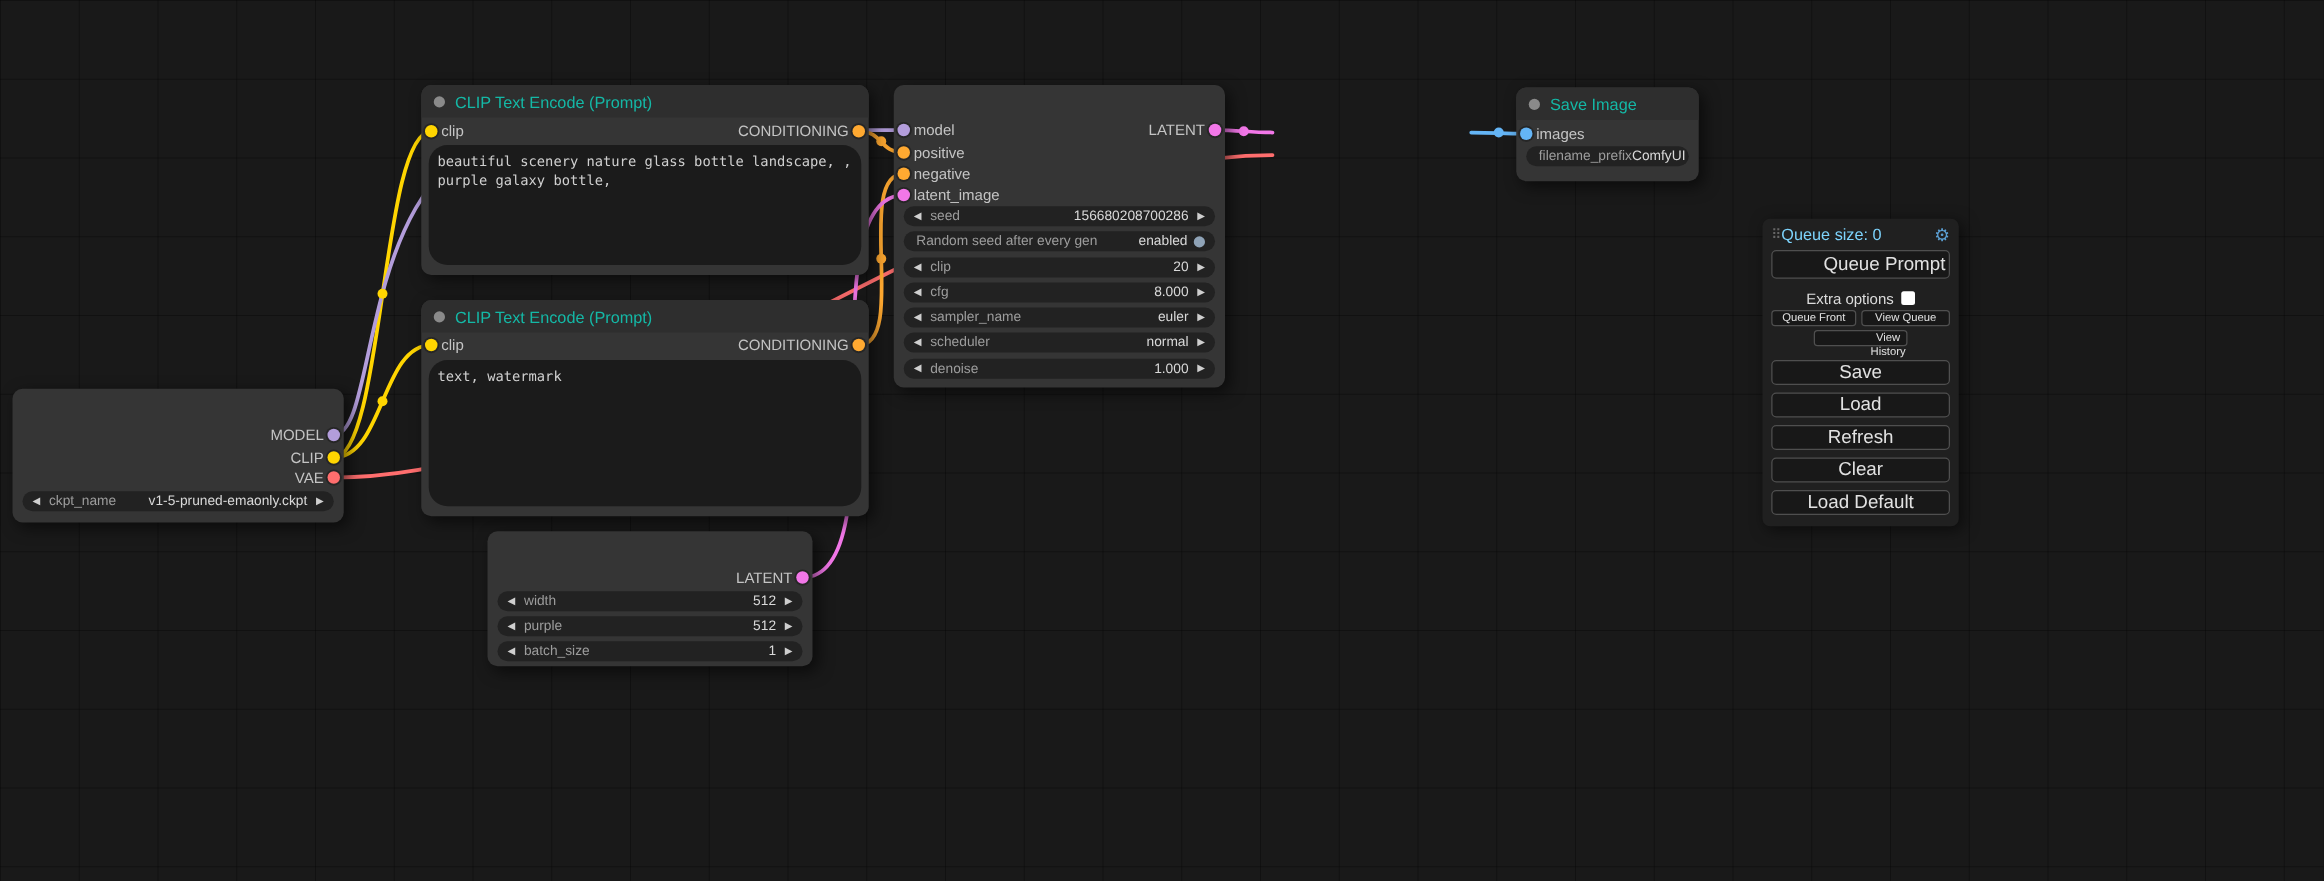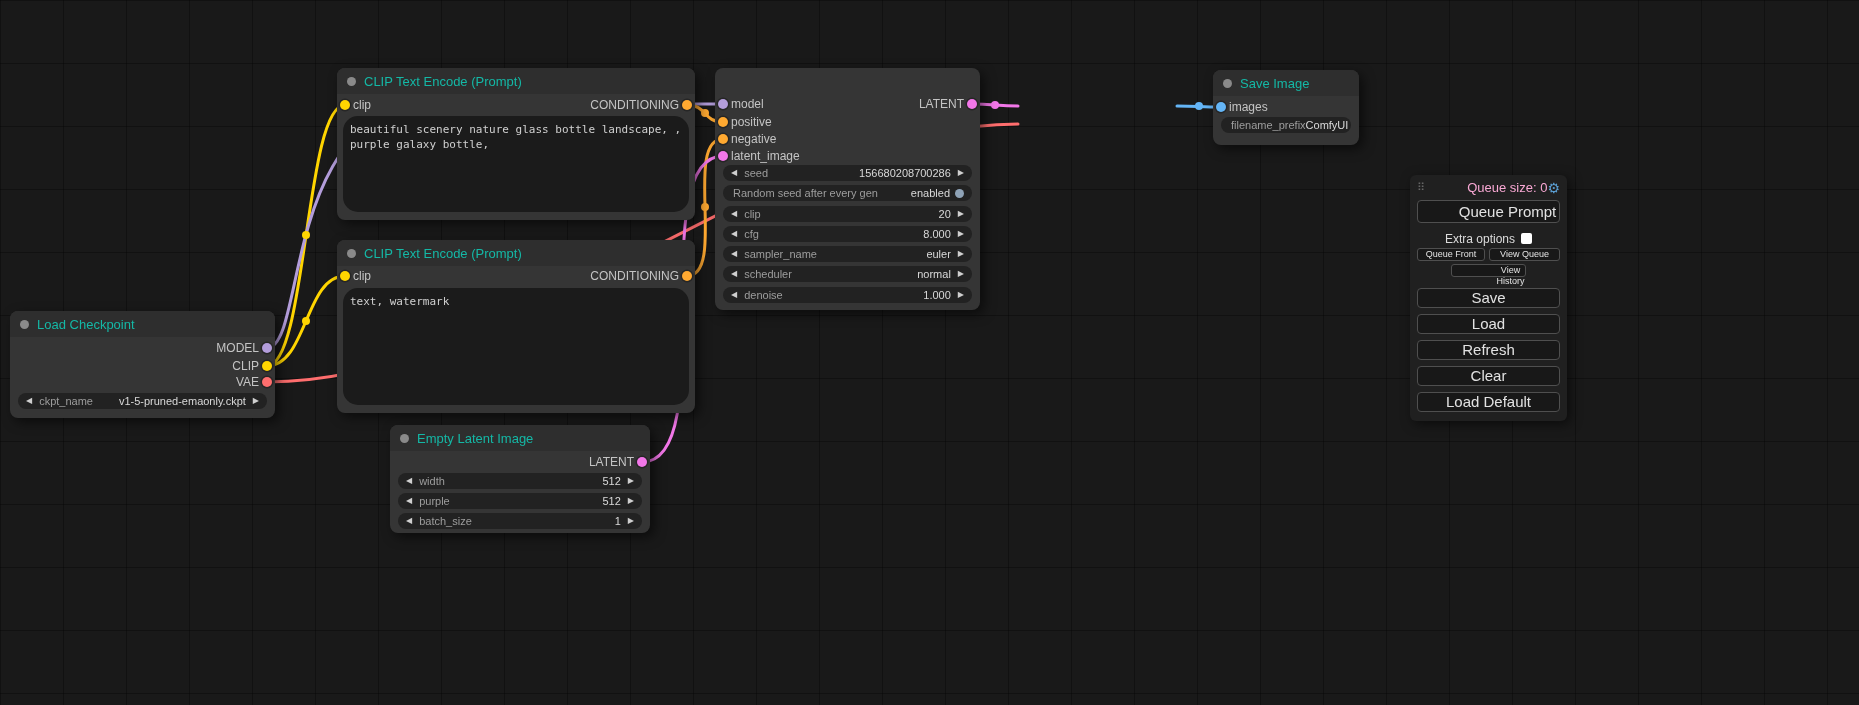--- a/index.html
+++ b/index.html
@@ -41,21 +41,21 @@
 
   .textbox{position:absolute;left:6px;right:6px;background:#1b1b1b;border-radius:15px;
     padding:6px 7px;box-sizing:border-box;
     font-family:"DejaVu Sans Mono", monospace;font-size:11px;line-height:1.4;
     color:#d0d0d0;white-space:pre-wrap;overflow:hidden;cursor:text;}
 
   #menu{position:absolute;left:1410px;top:175px;width:157px;height:246px;
     background:#202020;border-radius:6px;box-shadow:3px 3px 12px rgba(0,0,0,.55);z-index:3;}
   .m-head{position:absolute;top:4px;left:7px;right:7px;height:17px;display:flex;align-items:center;}
   .drag{color:#666;font-size:11px;cursor:grab;}
-  .qsize{flex:1;text-align:right;font-size:13px;color:#f9a8d4;}
+  .qsize{flex:1;text-align:left;font-size:13px;color:#7dd3fc;}
   .gear{color:#5b9fd3;font-size:14px;cursor:pointer;}
   .m-btn{position:absolute;box-sizing:border-box;background:#181818;border:1px solid #4f4f4f;
     border-radius:4px;color:#e2e2e2;text-align:center;cursor:pointer;}
   .m-big{left:7px;right:7px;height:20px;font-size:15px;line-height:18px;}
   .m-small{height:13px;font-size:9px;line-height:11px;border-radius:3px;}
   #b-queue{top:25px;left:7px;right:7px;height:23px;font-size:15px;line-height:21px;padding-left:38px;}
   #b-save{top:113px}#b-load{top:139px}#b-refresh{top:165px}#b-clear{top:191px}#b-loaddef{top:217px}
   #b-qfront{top:73px;left:7px;width:68px;}
   #b-vqueue{top:73px;left:79px;right:7px;}
   #b-vhist{top:89px;left:41px;width:75px;padding-left:44px;}
@@ -84,24 +84,20 @@
       <circle class="ld-cond" cx="705" cy="113" r="4"></circle>
       <circle class="ld-cond" cx="705" cy="207" r="4"></circle>
       <circle class="ld-vae" cx="642" cy="253" r="4"></circle>
       <circle class="ld-latent" cx="682" cy="309" r="4"></circle>
       <circle class="ld-latent" cx="995" cy="105" r="4"></circle>
       <circle class="ld-image" cx="1199" cy="106" r="4"></circle>
     </g>
   </svg>
 
   <div class="node" style="left:10px;top:311px;width:265px;height:107px">
-    <div class="ntitle">
-      <span class="tdot"></span>
-      <span class="ttext">Load Checkpoint</span>
-    </div>
     <span class="slabel" style="right:16px;top:30px">MODEL</span>
     <span class="slabel" style="right:16px;top:48px">CLIP</span>
     <span class="slabel" style="right:16px;top:64px">VAE</span>
     <span class="pin c-model" style="right:3px;top:32px"></span>
     <span class="pin c-clip" style="right:3px;top:50px"></span>
     <span class="pin c-vae" style="right:3px;top:66px"></span>
     <div class="widget" style="top:82px">
       <span class="warr">◀</span>
       <span class="wname">ckpt_name</span>
       <span class="wval">v1-5-pruned-emaonly.ckpt</span>
@@ -127,24 +123,20 @@
       <span class="ttext">CLIP Text Encode (Prompt)</span>
     </div>
     <span class="slabel" style="left:16px;top:29px">clip</span>
     <span class="slabel" style="right:16px;top:29px">CONDITIONING</span>
     <span class="pin c-clip" style="left:3px;top:31px"></span>
     <span class="pin c-cond" style="right:3px;top:31px"></span>
     <div class="textbox" style="top:48px;bottom:8px">text, watermark</div>
   </div>
 
   <div class="node" style="left:390px;top:425px;width:260px;height:108px">
-    <div class="ntitle">
-      <span class="tdot"></span>
-      <span class="ttext">Empty Latent Image</span>
-    </div>
     <span class="slabel" style="right:16px;top:30px">LATENT</span>
     <span class="pin c-latent" style="right:3px;top:32px"></span>
     <div class="widget" style="top:48px">
       <span class="warr">◀</span>
       <span class="wname">width</span>
       <span class="wval">512</span>
       <span class="warr">▶</span>
     </div>
     <div class="widget" style="top:68px">
       <span class="warr">◀</span>

